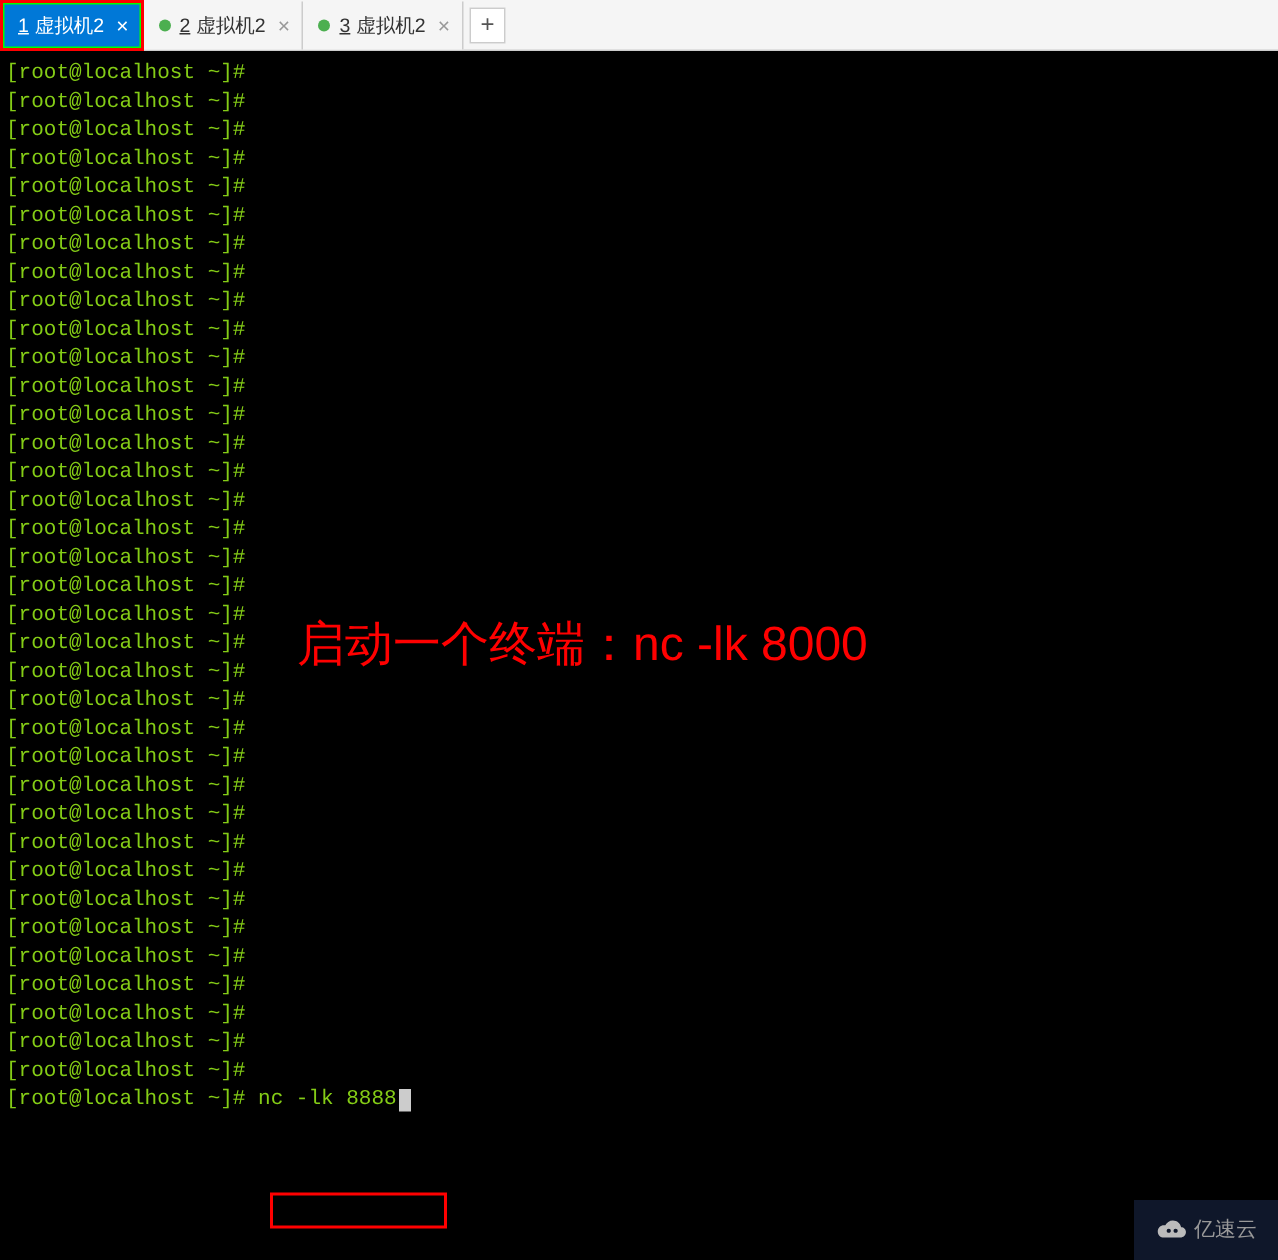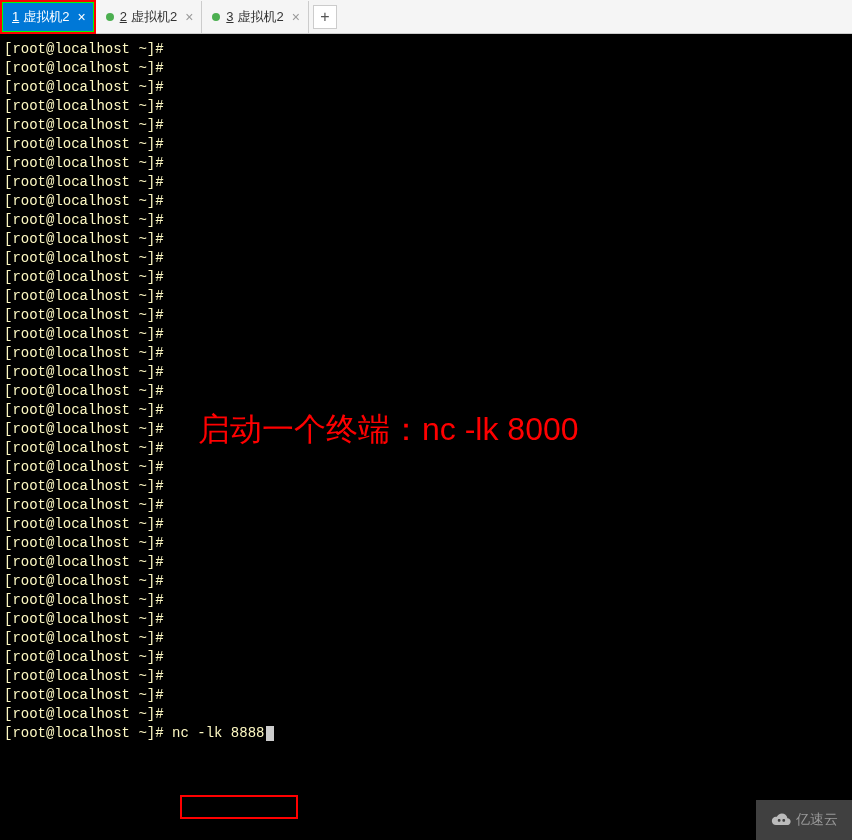--- a/index.html
+++ b/index.html
@@ -73,21 +73,21 @@
       justify-content: center;
       margin-left: 4px;
       border: 1px solid #ccc;
       background: #fff;
       cursor: pointer;
       font-size: 16px;
       color: #555;
     }
     .terminal {
       background: #000;
-      color: #fef9c3;
+      color: #84cc16;
       font-family: "Consolas", "Courier New", monospace;
       font-size: 14px;
       line-height: 19px;
       padding: 6px 4px;
       height: calc(100% - 34px);
       position: relative;
       white-space: pre;
     }
     .prompt-line {
       display: block;
@@ -110,21 +110,21 @@
       height: 24px;
       border: 2px solid #ff0000;
       pointer-events: none;
     }
     .watermark {
       position: absolute;
       right: 0;
       bottom: 0;
       width: 96px;
       height: 40px;
-      background: #404040;
+      background: #0f172a;
       color: #999;
       display: flex;
       align-items: center;
       justify-content: center;
       font-size: 14px;
       gap: 4px;
     }
     .watermark svg {
       width: 22px;
       height: 18px;

